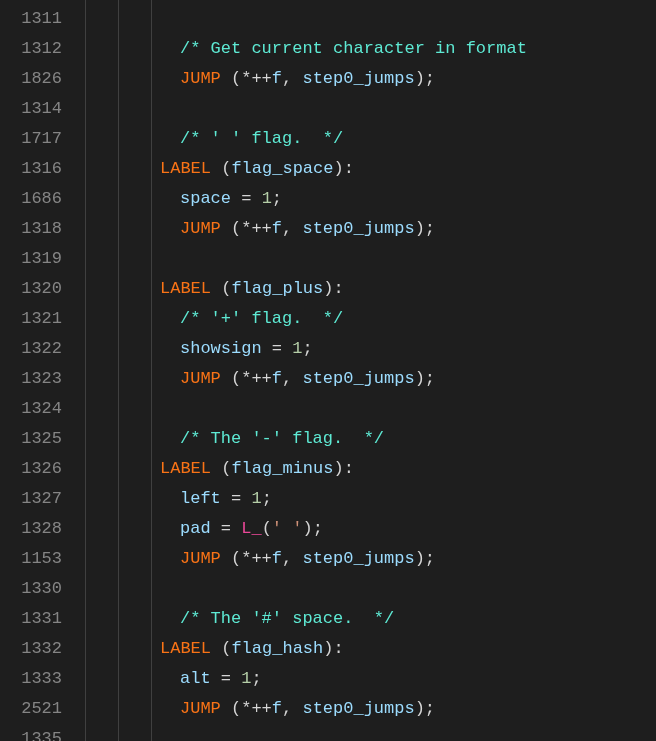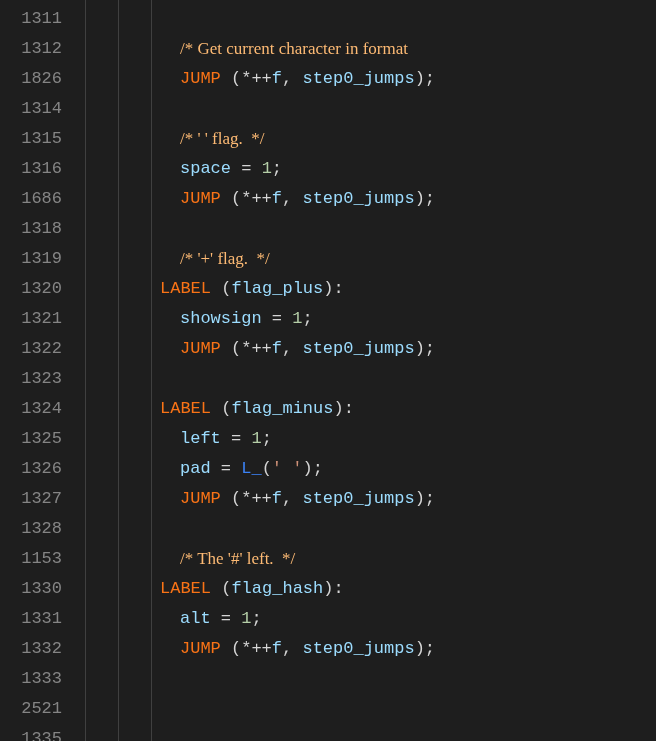--- a/index.html
+++ b/index.html
@@ -48,39 +48,39 @@
     pointer-events: none;
   }
   .guide {
     position: absolute;
     top: 0;
     bottom: 0;
     width: 1px;
     background: #404040;
   }
   
-  .c-comment { color: #fdba74; font-family: Liberation Serif, serif; }
+  .c-comment { color: #5eead4; }
   .c-macro   { color: #f97316; }
-  .c-func    { color: #3b82f6; }
+  .c-func    { color: #ec4899; }
   .c-var     { color: #9cdcfe; }
   .c-string  { color: #ce9178; }
   .c-num     { color: #b5cea8; }
   .c-punc    { color: #d4d4d4; }
   .indent    { display:inline-block; }
 </style>
 </head>
 <body>
 
 <div class="editor">
   <div class="gutter">
       <div>1311</div>
       <div>1312</div>
       <div>1826</div>
       <div>1314</div>
-      <div>1315</div>
+      <div>1717</div>
       <div>1316</div>
       <div>1686</div>
       <div>1318</div>
       <div>1319</div>
       <div>1320</div>
       <div>1321</div>
       <div>1322</div>
       <div>1323</div>
       <div>1324</div>
       <div>1325</div>
@@ -99,32 +99,34 @@
     <div class="guides">
         <div class="guide" style="left: 5px;"></div>
         <div class="guide" style="left: 38px;"></div>
         <div class="guide" style="left: 71px;"></div>
       </div>
   <div class="row"><span class="indent" style="width: 100px;"></span></div>
       <div class="row"><span class="indent" style="width: 100px;"></span><span class="c-comment">/* Get current character in format</span></div>
       <div class="row"><span class="indent" style="width: 100px;"></span><span class="c-macro">JUMP</span><span class="c-punc"> (*++</span><span class="c-var">f</span><span class="c-punc">, </span><span class="c-var">step0_jumps</span><span class="c-punc">);</span></div>
       <div class="row"></div>
       <div class="row"><span class="indent" style="width: 100px;"></span><span class="c-comment">/* ' ' flag.  */</span></div>
+      <div class="row"><span class="indent" style="width: 80px;"></span><span class="c-macro">LABEL</span><span class="c-punc"> (</span><span class="c-var">flag_space</span><span class="c-punc">):</span></div>
       <div class="row"><span class="indent" style="width: 100px;"></span><span class="c-var">space</span><span class="c-punc"> = </span><span class="c-num">1</span><span class="c-punc">;</span></div>
       <div class="row"><span class="indent" style="width: 100px;"></span><span class="c-macro">JUMP</span><span class="c-punc"> (*++</span><span class="c-var">f</span><span class="c-punc">, </span><span class="c-var">step0_jumps</span><span class="c-punc">);</span></div>
       <div class="row"></div>
+      <div class="row"><span class="indent" style="width: 80px;"></span><span class="c-macro">LABEL</span><span class="c-punc"> (</span><span class="c-var">flag_plus</span><span class="c-punc">):</span></div>
       <div class="row"><span class="indent" style="width: 100px;"></span><span class="c-comment">/* '+' flag.  */</span></div>
-      <div class="row"><span class="indent" style="width: 80px;"></span><span class="c-macro">LABEL</span><span class="c-punc"> (</span><span class="c-var">flag_plus</span><span class="c-punc">):</span></div>
       <div class="row"><span class="indent" style="width: 100px;"></span><span class="c-var">showsign</span><span class="c-punc"> = </span><span class="c-num">1</span><span class="c-punc">;</span></div>
       <div class="row"><span class="indent" style="width: 100px;"></span><span class="c-macro">JUMP</span><span class="c-punc"> (*++</span><span class="c-var">f</span><span class="c-punc">, </span><span class="c-var">step0_jumps</span><span class="c-punc">);</span></div>
       <div class="row"></div>
+      <div class="row"><span class="indent" style="width: 100px;"></span><span class="c-comment">/* The '-' flag.  */</span></div>
       <div class="row"><span class="indent" style="width: 80px;"></span><span class="c-macro">LABEL</span><span class="c-punc"> (</span><span class="c-var">flag_minus</span><span class="c-punc">):</span></div>
       <div class="row"><span class="indent" style="width: 100px;"></span><span class="c-var">left</span><span class="c-punc"> = </span><span class="c-num">1</span><span class="c-punc">;</span></div>
       <div class="row"><span class="indent" style="width: 100px;"></span><span class="c-var">pad</span><span class="c-punc"> = </span><span class="c-func">L_</span><span class="c-punc">(</span><span class="c-string">' '</span><span class="c-punc">);</span></div>
       <div class="row"><span class="indent" style="width: 100px;"></span><span class="c-macro">JUMP</span><span class="c-punc"> (*++</span><span class="c-var">f</span><span class="c-punc">, </span><span class="c-var">step0_jumps</span><span class="c-punc">);</span></div>
       <div class="row"></div>
-      <div class="row"><span class="indent" style="width: 100px;"></span><span class="c-comment">/* The '#' left.  */</span></div>
+      <div class="row"><span class="indent" style="width: 100px;"></span><span class="c-comment">/* The '#' space.  */</span></div>
       <div class="row"><span class="indent" style="width: 80px;"></span><span class="c-macro">LABEL</span><span class="c-punc"> (</span><span class="c-var">flag_hash</span><span class="c-punc">):</span></div>
       <div class="row"><span class="indent" style="width: 100px;"></span><span class="c-var">alt</span><span class="c-punc"> = </span><span class="c-num">1</span><span class="c-punc">;</span></div>
       <div class="row"><span class="indent" style="width: 100px;"></span><span class="c-macro">JUMP</span><span class="c-punc"> (*++</span><span class="c-var">f</span><span class="c-punc">, </span><span class="c-var">step0_jumps</span><span class="c-punc">);</span></div>
       <div class="row"></div>
     </div>
 </div>
 
 </body></html>

